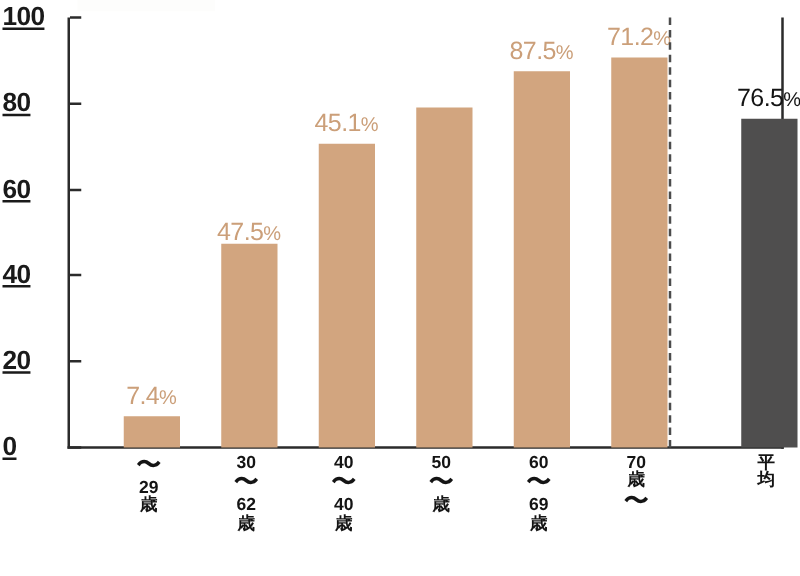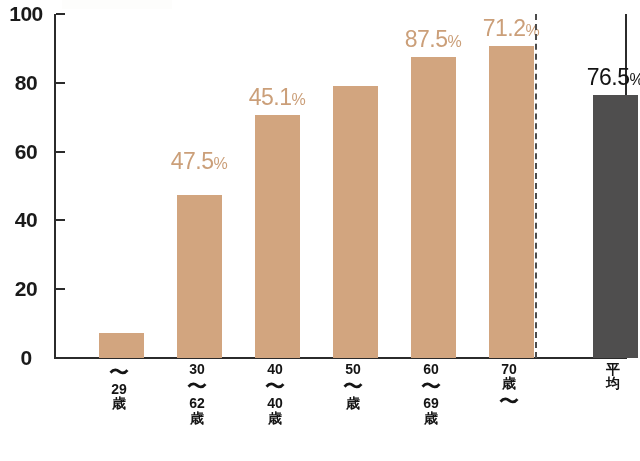--- a/index.html
+++ b/index.html
@@ -60,26 +60,27 @@
     position: absolute;
     left: 56px;
     width: 9px;
     height: 2px;
     background: #2b2b2b;
   }
   .y-tick-label {
     position: absolute;
     right: 0;
     width: 48px;
-    text-align: center;
+    text-align: left;
     font-size: 21px;
     font-weight: bold;
     color: #1a1a1a;
     line-height: 1;
     letter-spacing: -0.5px;
+    text-decoration: underline;
   }
   .y-tick-wrap {
     position: absolute;
     left: 0;
     width: 50px;
     height: 0;
   }
 
   
   .plot {
@@ -106,21 +107,21 @@
 
   .bar-label {
     position: absolute;
     left: 0;
     width: 78px;
     text-align: center;
     white-space: nowrap;
     line-height: 1;
   }
   .bar-label .num {
-    font-size: 23px;
+    font-size: 20px;
     letter-spacing: -0.5px;
   }
   .bar-label .pct {
     font-size: 16px;
     letter-spacing: -0.5px;
   }
   .bar-label.age-label { color: #cb9f79; }
   .bar-label.avg-label { color: #141414; }
 
   
@@ -193,24 +194,25 @@
       </div>
     </div>
 
   <div class="y-axis-line"></div>
   <div class="x-axis-line"></div>
   <div class="right-border-line"></div>
 
   <div class="plot" id="plot-area">
       <div class="bar-slot" style="left: 26px;">
         <div class="bar age" style="height: 25.456px;"></div>
+        <div class="bar-label age-label" style="bottom: 31.456px;"><span class="num">7.4</span><span class="pct">%</span></div>
       </div>
       <div class="bar-slot" style="left: 104px;">
         <div class="bar age" style="height: 163.4px;"></div>
-        <div class="bar-label age-label" style="bottom: 185px;"><span class="num">47.5</span><span class="pct">%</span></div>
+        <div class="bar-label age-label" style="bottom: 162px;"><span class="num">47.5</span><span class="pct">%</span></div>
       </div>
       <div class="bar-slot" style="left: 182px;">
         <div class="bar age" style="height: 242.864px;"></div>
         <div class="bar-label age-label" style="bottom: 248.864px;"><span class="num">45.1</span><span class="pct">%</span></div>
       </div>
       <div class="bar-slot" style="left: 260px;">
         <div class="bar age" style="height: 271.76px;"></div>
       </div>
       <div class="bar-slot" style="left: 338px;">
         <div class="bar age" style="height: 301px;"></div>

